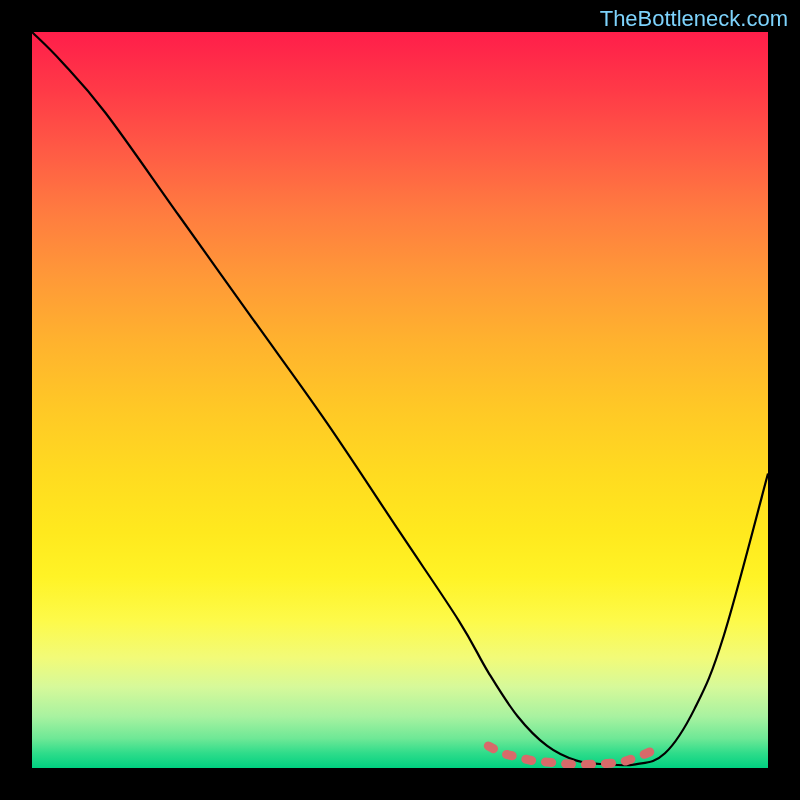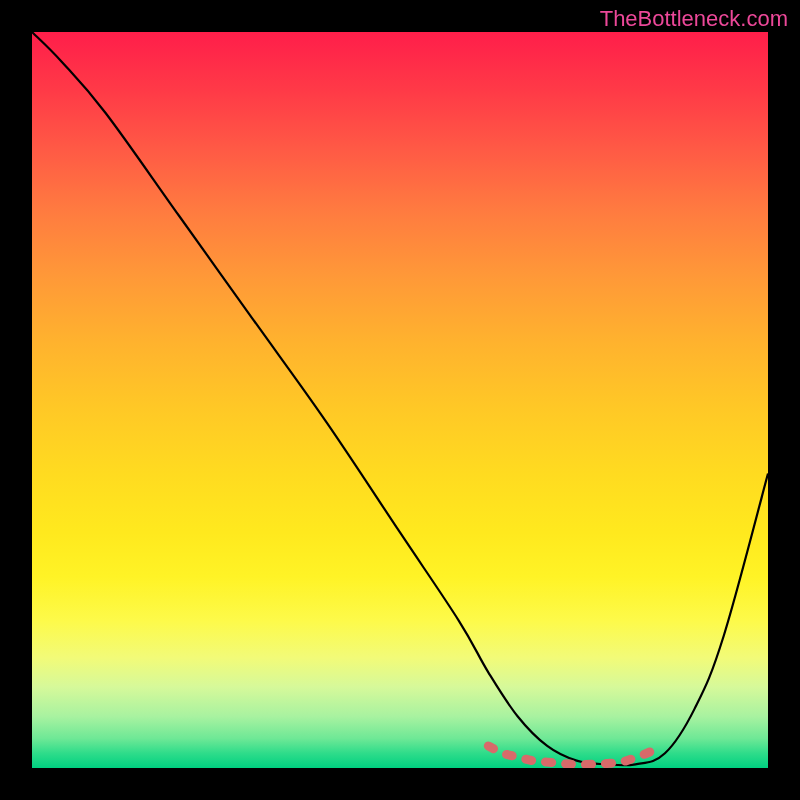--- a/index.html
+++ b/index.html
@@ -7,21 +7,21 @@
     width: 800px;
     height: 800px;
     background: #000;
     position: relative;
     font-family: Arial, sans-serif;
   }
   .watermark {
     position: absolute;
     top: 6px;
     right: 12px;
-    color: #ec4899;
+    color: #7dd3fc;
     font-size: 22px;
     font-weight: 500;
     z-index: 10;
   }
   .plot-area {
     position: absolute;
     left: 32px;
     top: 32px;
     width: 736px;
     height: 736px;

